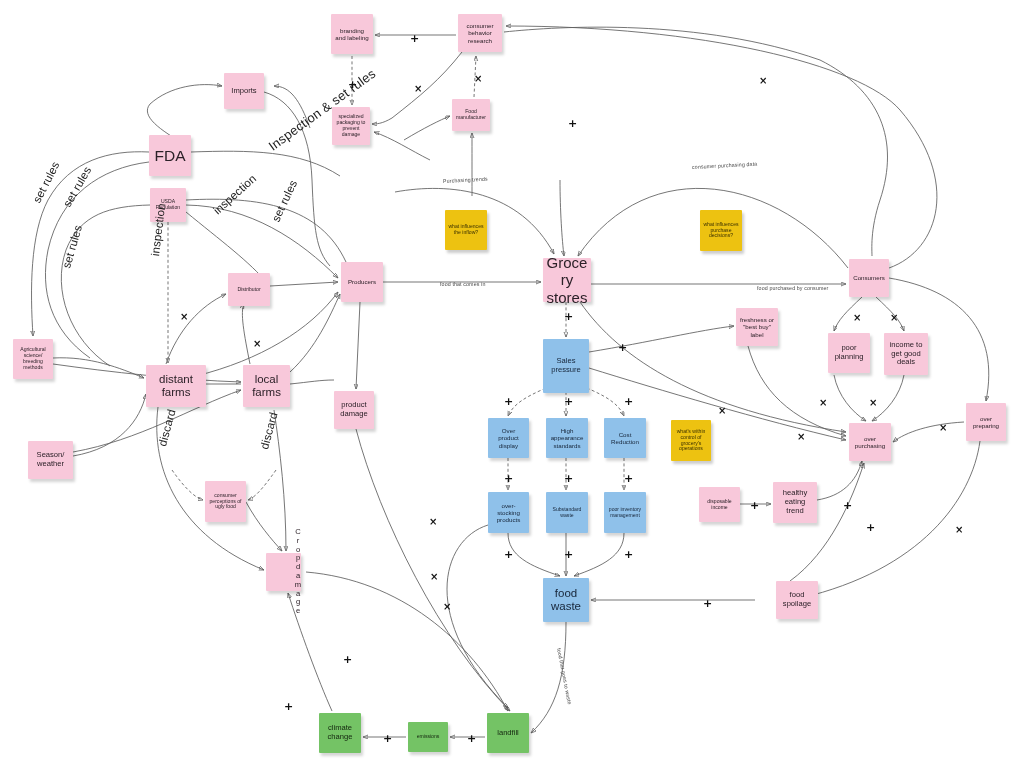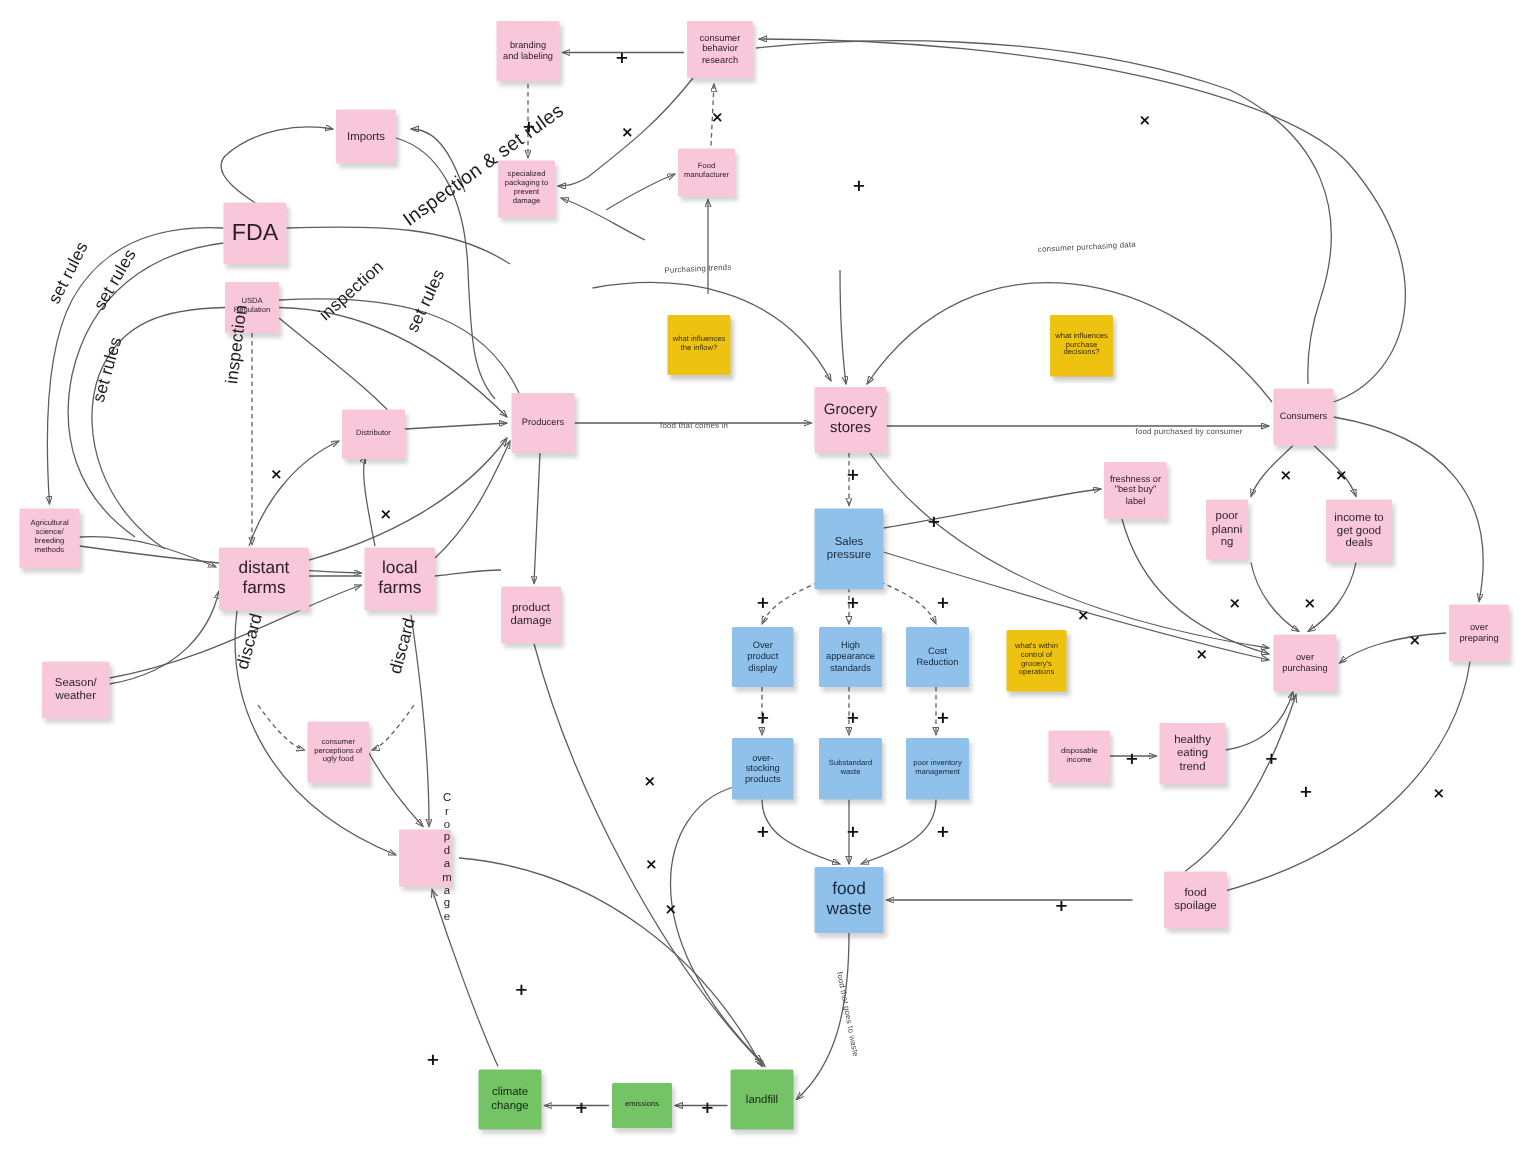--- a/index.html
+++ b/index.html
@@ -32,21 +32,21 @@
     word-break:break-word;
     hyphens:auto;
   }
   .pink{background:#f8c8da;color:#2c2128;text-align:center;}
   .blue{background:#8fc1ea;color:#17263a;}
   .green{background:#74c365;color:#14260f;}
   .yellow{background:#edc211;color:#3a3000;box-shadow:2px 3px 3px rgba(0,0,0,.2);}
   .t-xxs{font-size:5.1px;}
   .t-xs{font-size:6.2px;}
   .t-sm{font-size:7.6px;}
-  .t-md{font-size:10px;}
+  .t-md{font-size:15px;}
   .t-lg{font-size:11.5px;}
   .t-xl{font-size:15.5px;}
 
   
   .elabel{
     position:absolute;
     font-size:5.3px;
     color:#4a4a4a;
     white-space:nowrap;
     z-index:6;
@@ -238,21 +238,21 @@
       <div class="node pink t-xxs" style="left: 228px; top: 273px; width: 42px; height: 33px;">Distributor</div>
       <div class="node pink t-xs" style="left: 341px; top: 262px; width: 42px; height: 40px;">Producers</div>
       <div class="node pink t-md" style="left: 543px; top: 258px; width: 48px; height: 44px;">Grocery stores</div>
       <div class="node pink t-xs" style="left: 849px; top: 259px; width: 40px; height: 38px;">Consumers</div>
       <div class="node pink t-xxs" style="left: 13px; top: 339px; width: 40px; height: 40px;">Agricultural science/ breeding methods</div>
       <div class="node pink t-lg" style="left: 146px; top: 365px; width: 60px; height: 42px;">distant farms</div>
       <div class="node pink t-lg" style="left: 243px; top: 365px; width: 47px; height: 42px;">local farms</div>
       <div class="node pink t-sm" style="left: 334px; top: 391px; width: 40px; height: 38px;">product damage</div>
       <div class="node blue t-sm" style="left: 543px; top: 339px; width: 46px; height: 54px;">Sales pressure</div>
       <div class="node pink t-xs" style="left: 736px; top: 308px; width: 42px; height: 38px;">freshness or "best buy" label</div>
-      <div class="node pink t-sm" style="left: 804px; top: 333px; width: 28px; height: 40px;">poor planning</div>
+      <div class="node pink t-sm" style="left: 828px; top: 333px; width: 42px; height: 40px;">poor planning</div>
       <div class="node pink t-sm" style="left: 884px; top: 333px; width: 44px; height: 42px;">income to get good deals</div>
       <div class="node pink t-sm" style="left: 28px; top: 441px; width: 45px; height: 38px;">Season/ weather</div>
       <div class="node blue t-xs" style="left: 488px; top: 418px; width: 41px; height: 40px;">Over product display</div>
       <div class="node blue t-xs" style="left: 546px; top: 418px; width: 42px; height: 40px;">High appearance standards</div>
       <div class="node blue t-xs" style="left: 604px; top: 418px; width: 42px; height: 40px;">Cost Reduction</div>
       <div class="node pink t-xs" style="left: 849px; top: 423px; width: 42px; height: 38px;">over purchasing</div>
       <div class="node pink t-xs" style="left: 966px; top: 403px; width: 40px; height: 38px;">over preparing</div>
       <div class="node pink t-xxs" style="left: 205px; top: 481px; width: 41px; height: 41px;">consumer perceptions of ugly food</div>
       <div class="node blue t-xs" style="left: 488px; top: 492px; width: 41px; height: 41px;">over- stocking products</div>
       <div class="node blue t-xxs" style="left: 546px; top: 492px; width: 42px; height: 41px;">Substandard waste</div>

